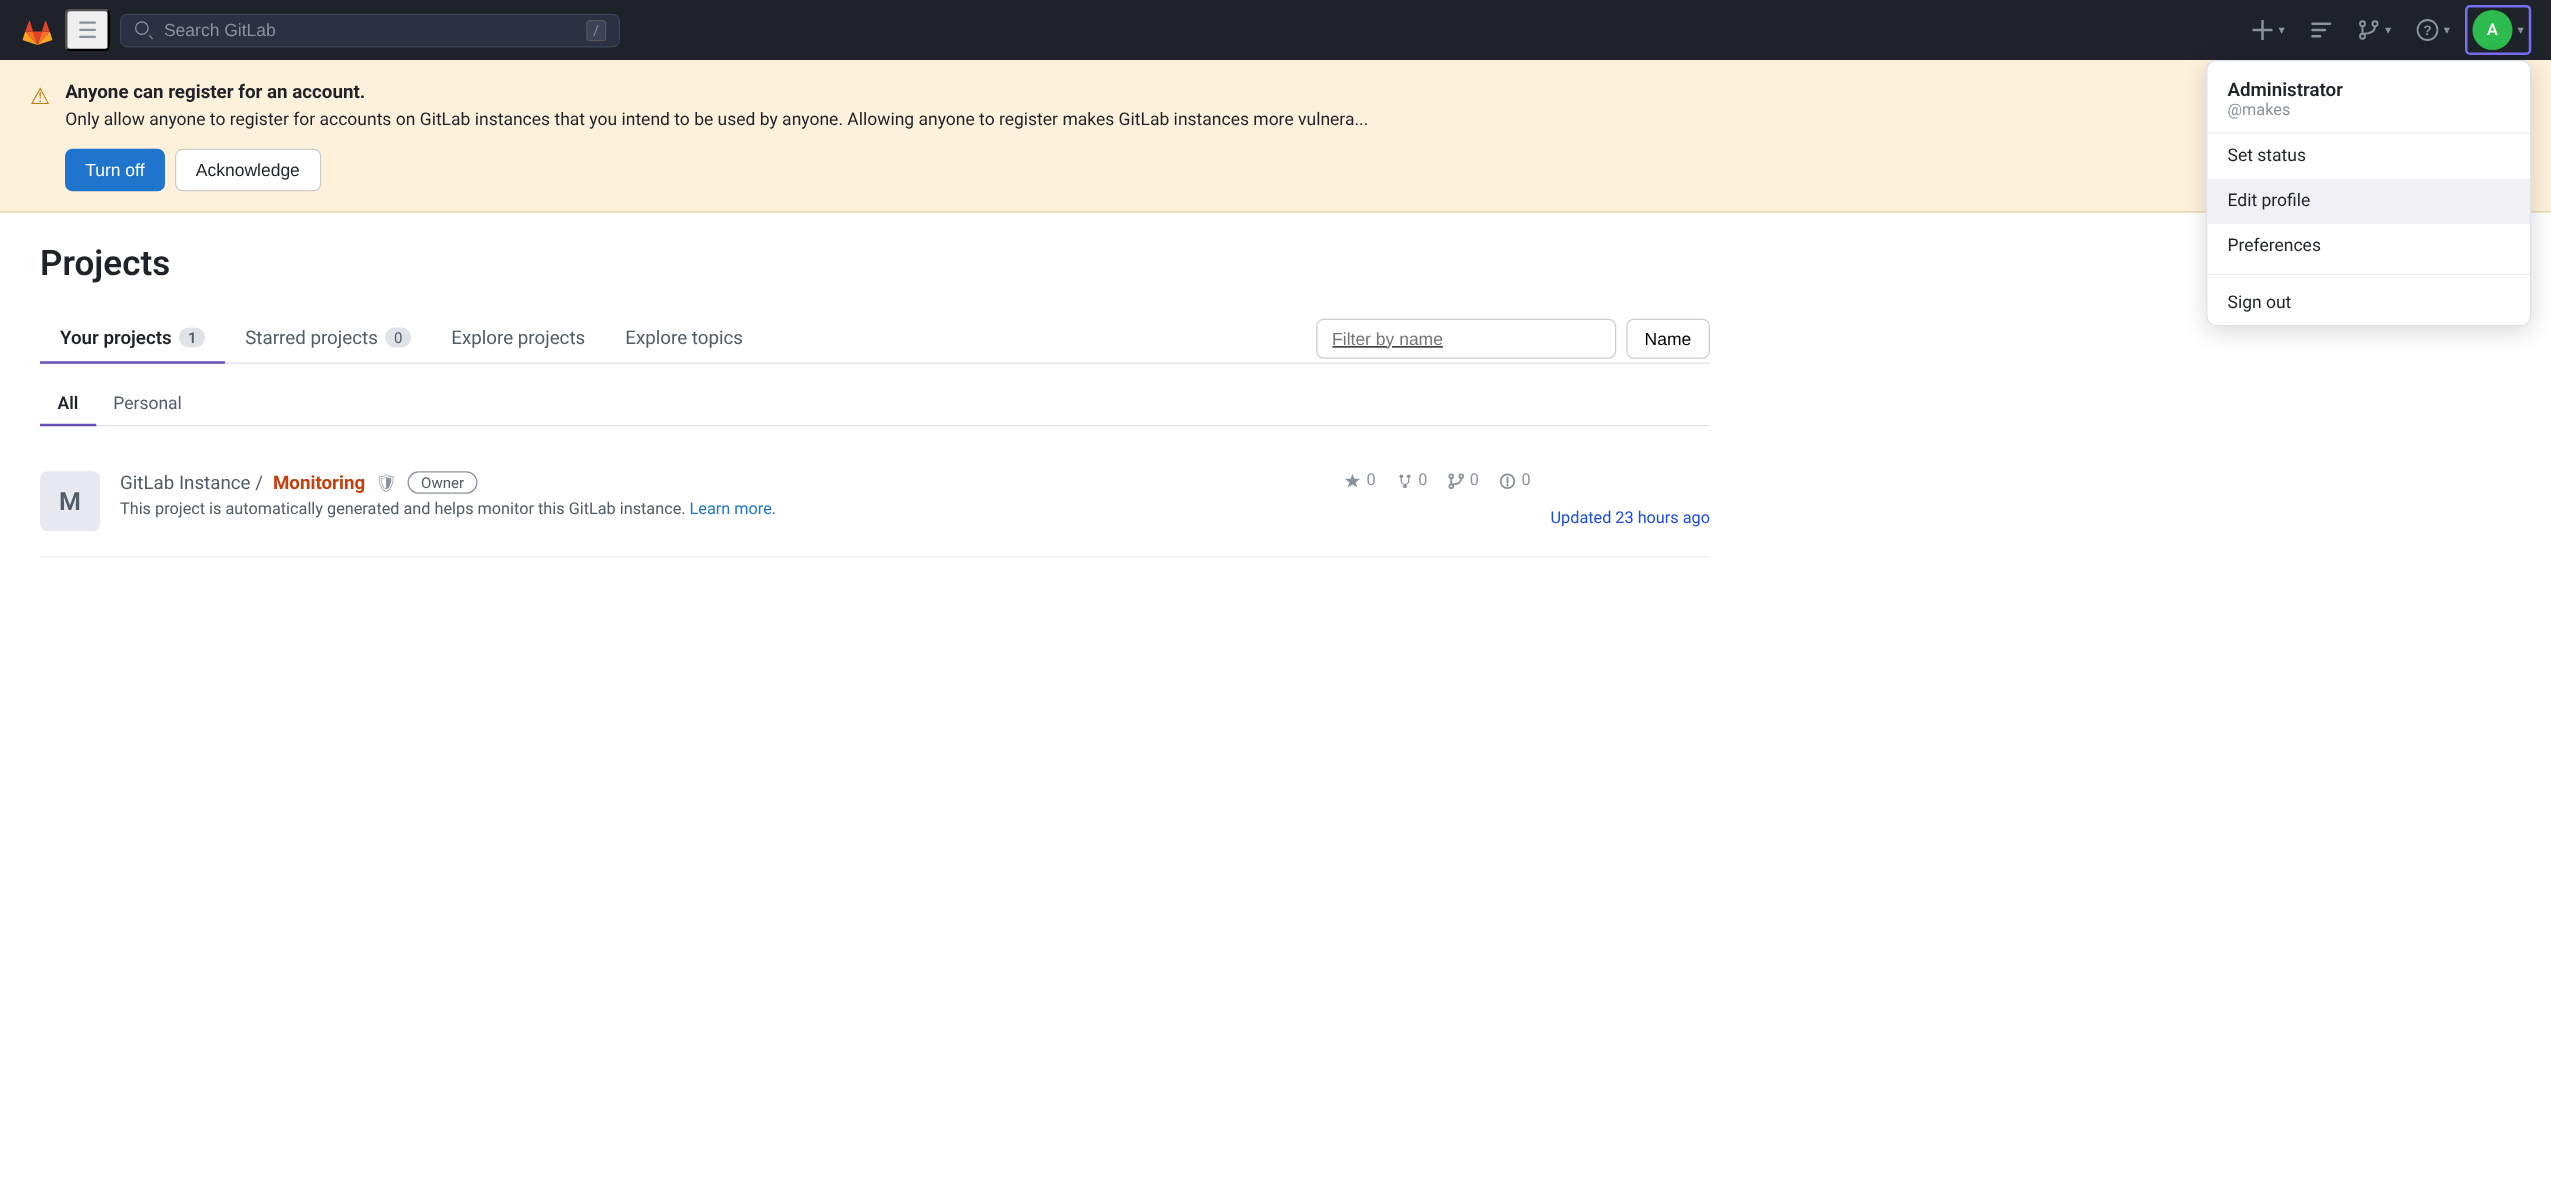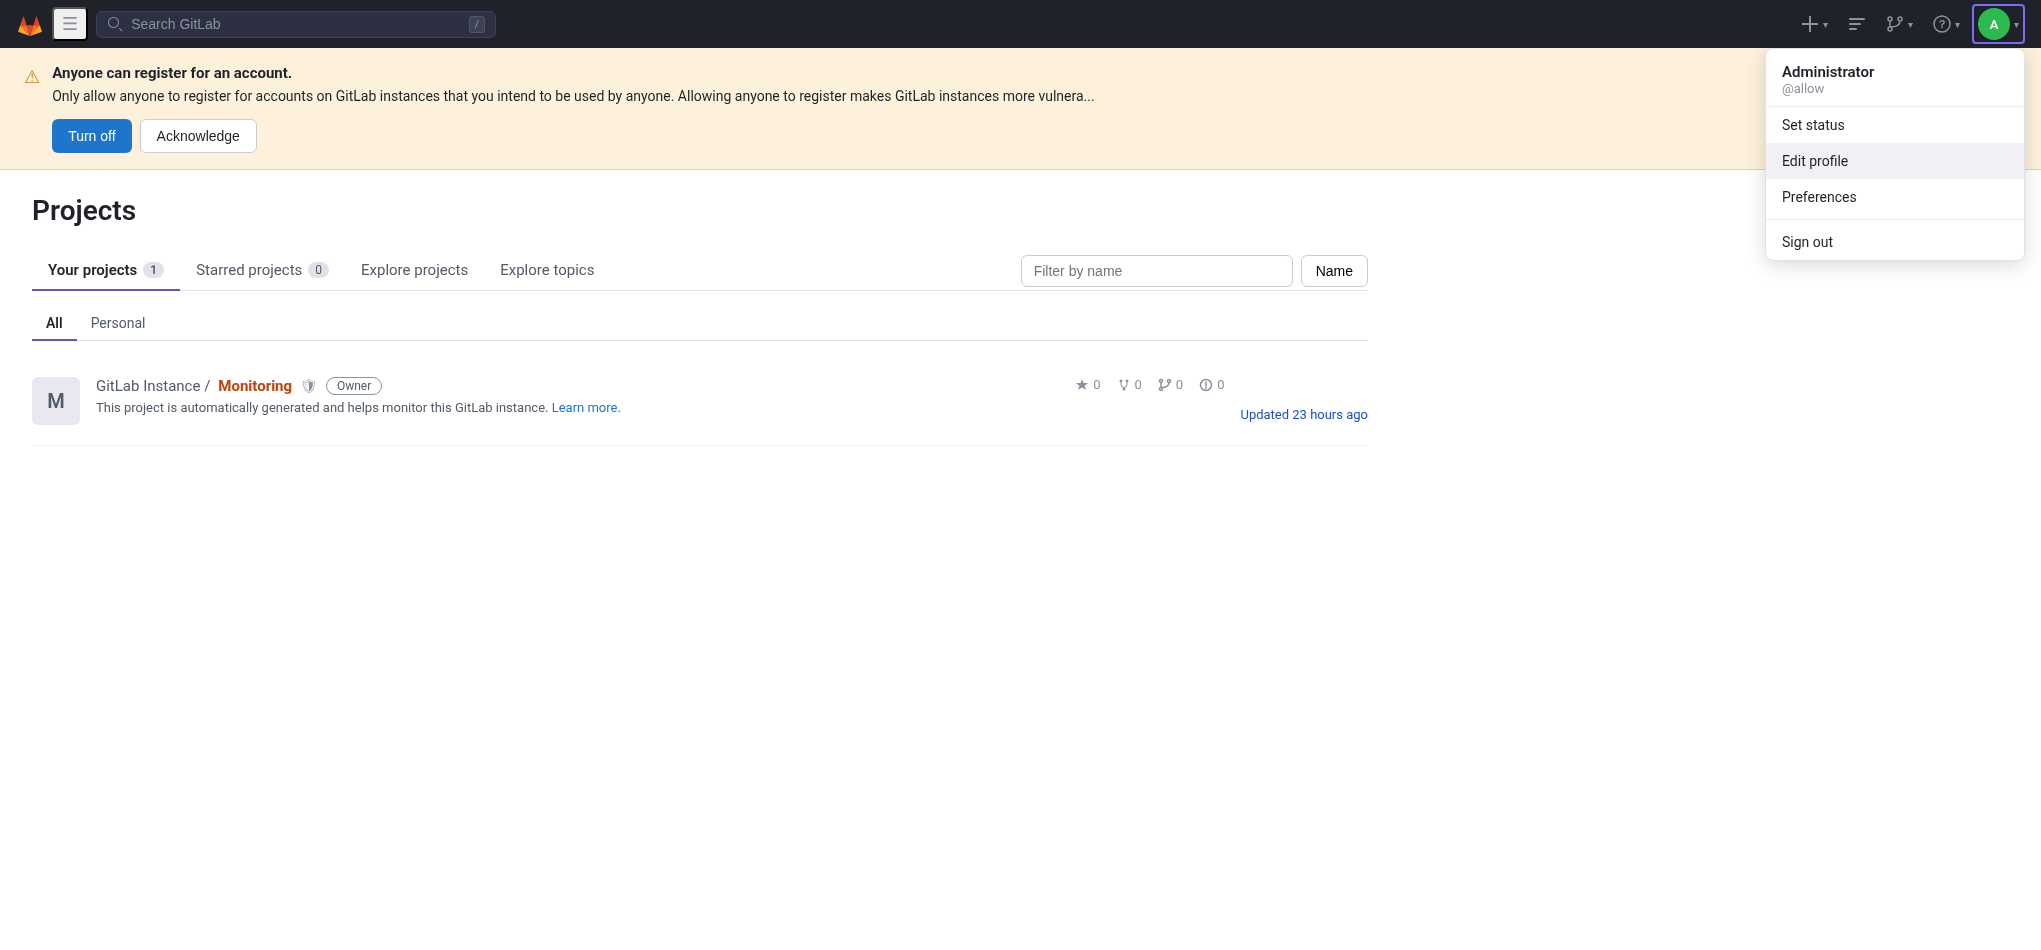--- a/index.html
+++ b/index.html
@@ -208,21 +208,22 @@
       display: flex;
       align-items: center;
       gap: 8px;
     }
     .filter-input {
       border: 1px solid #ccc;
       border-radius: 6px;
       padding: 7px 12px;
       font-size: 14px;
       outline: none;
-      width: 272px;
+      width: 240px;
+      text-decoration: underline;
     }
     .sort-btn {
       border: 1px solid #ccc;
       border-radius: 6px;
       padding: 7px 14px;
       font-size: 14px;
       cursor: pointer;
       background: white;
     }
 
@@ -518,20 +519,20 @@
         </span>
       </div>
       <div class="project-updated">Updated 23 hours ago</div>
     </div>
   </div>
 </div>
 
 <div class="dropdown-menu" id="user-dropdown">
   <div class="dropdown-header">
     <div class="dropdown-username">Administrator</div>
-    <div class="dropdown-handle">@allow</div>
+    <div class="dropdown-handle">@makes</div>
   </div>
   <a class="dropdown-item">Set status</a>
   <a class="dropdown-item active">Edit profile</a>
   <a class="dropdown-item">Preferences</a>
   <hr class="dropdown-divider">
   <a class="dropdown-item">Sign out</a>
 </div>
 
 </body></html>

